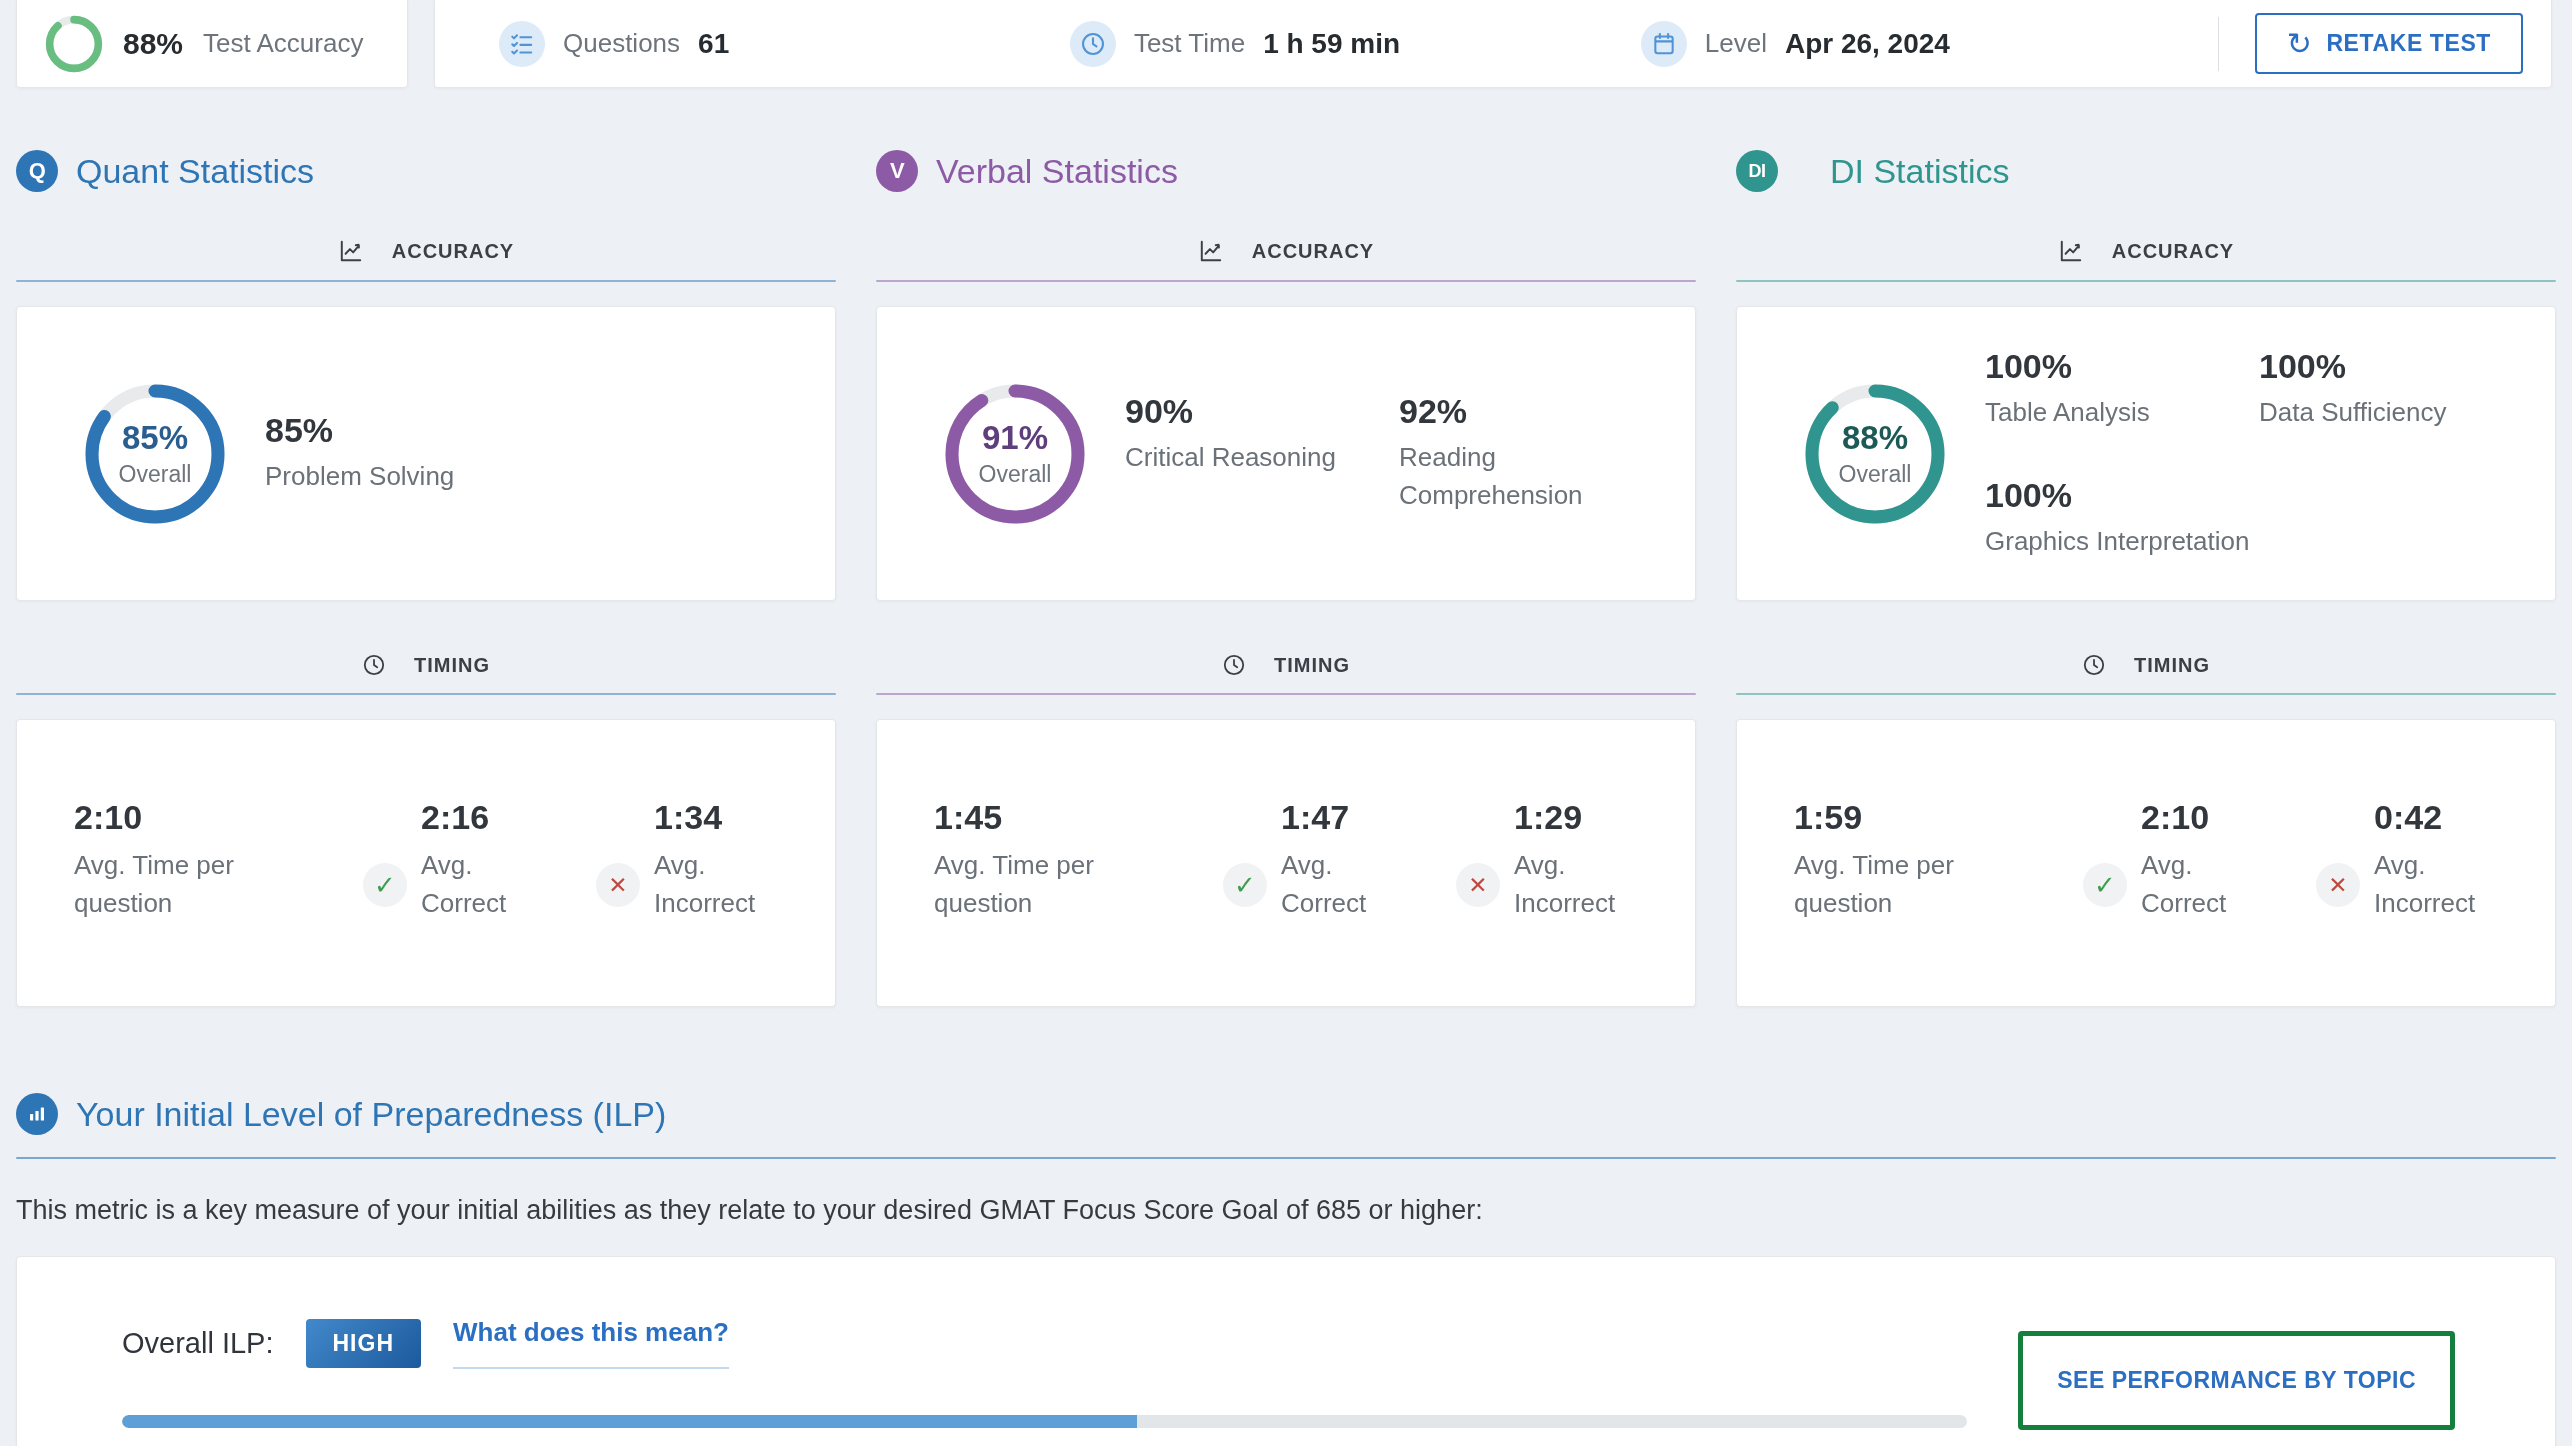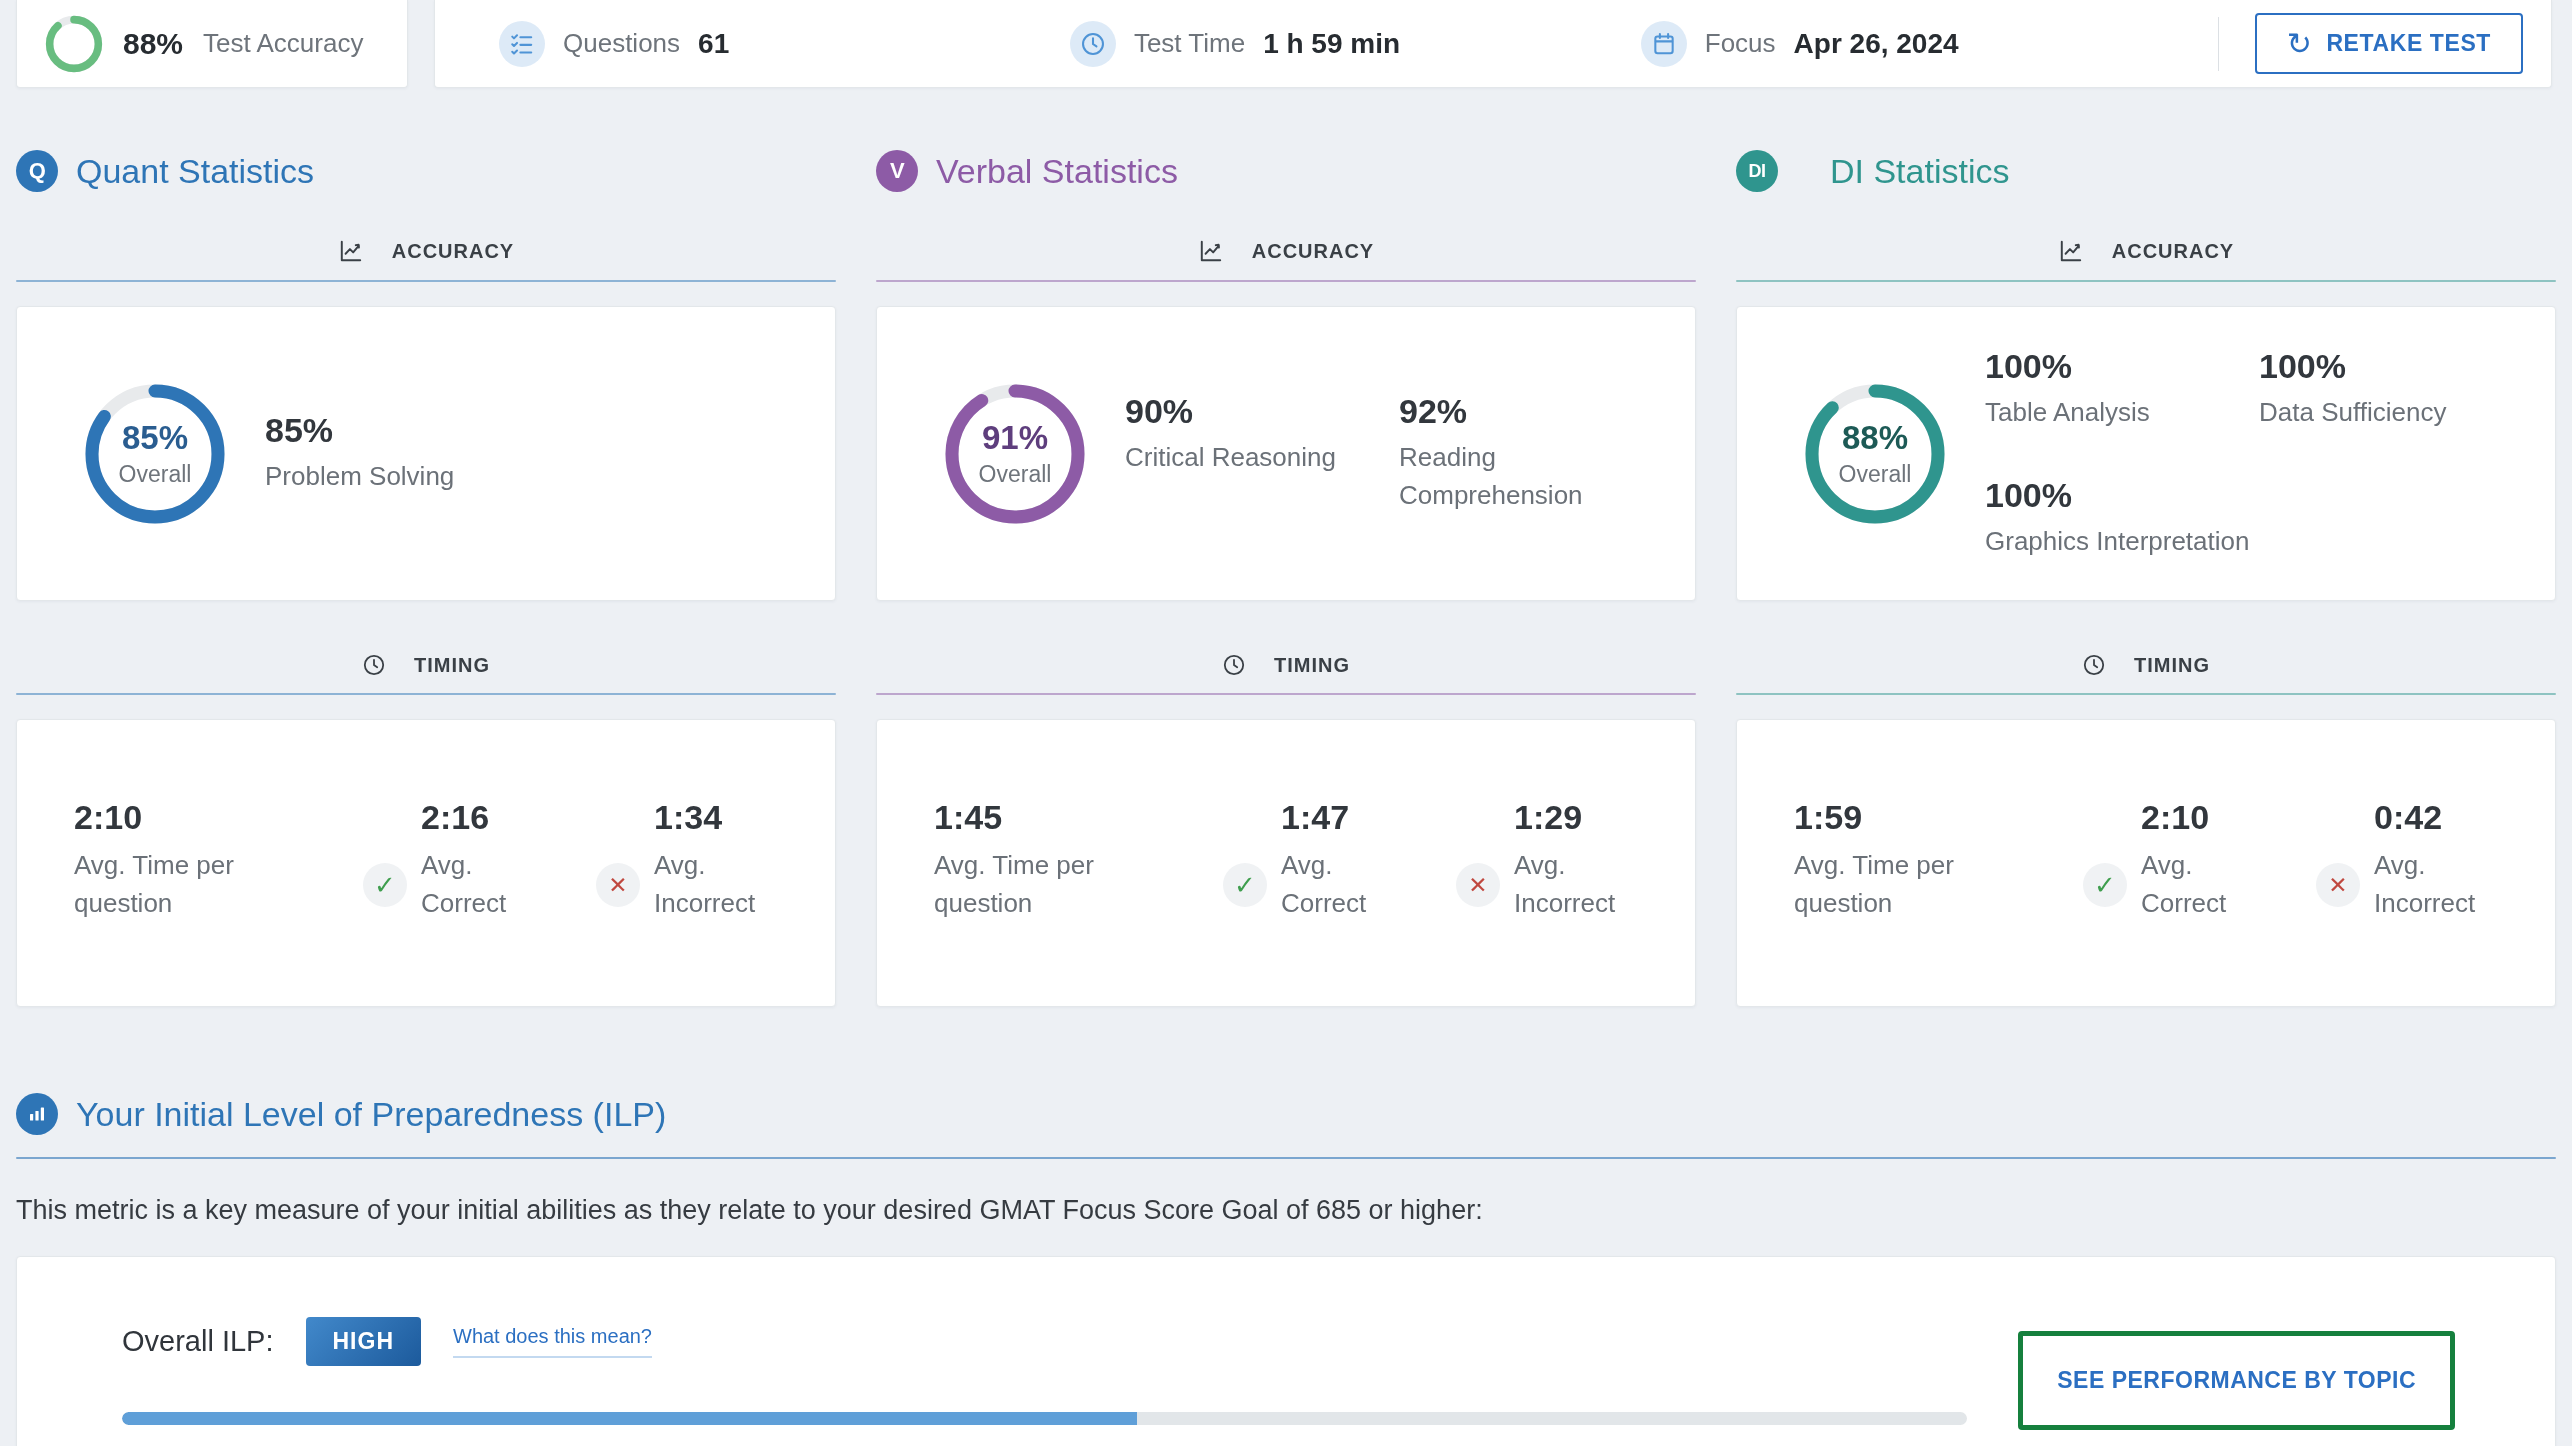--- a/index.html
+++ b/index.html
@@ -102,22 +102,22 @@
   .ilp-card { margin-top:30px; height:250px; display:flex; padding:32px 100px 0 105px; }
   .ilp-left { width:1845px; flex:0 0 auto; }
   .ilp-row { display:flex; align-items:center; gap:32px; margin-top:28px; }
   .ilp-overall-label { font-size:29px; color:#30353b; font-weight:500; }
   .ilp-badge {
     background:linear-gradient(135deg,#4289cb 0%,#1c5a9c 100%);
     color:#fff; font-size:23px; font-weight:700; letter-spacing:1px;
     padding:11px 27px; border-radius:4px;
   }
   .ilp-link {
-    color:#2b6fc2; font-size:20px; font-weight:400; text-decoration:none;
-    border-bottom:2px solid #c3d9f0; padding-bottom:8px; cursor:pointer;
+    color:#2b6fc2; font-size:26px; font-weight:700; text-decoration:none;
+    border-bottom:2px solid #c3d9f0; padding-bottom:19px; cursor:pointer;
   }
   .ilp-track { margin-top:46px; height:13px; border-radius:7px; background:#e2e6e9; overflow:hidden; }
   .ilp-fill { height:100%; background:#5f9fd8; border-radius:7px 0 0 7px; }
   .ilp-scale { position:relative; margin-top:16px; height:30px; }
   .scale-label { position:absolute; top:0; font-size:21px; font-weight:700; color:#3c4248; letter-spacing:.5px; }
   .scale-low { left:0; }
   .scale-medium { left:50%; transform:translateX(-50%); }
   .scale-high { right:0; color:#2b6fc2; }
   .see-perf-btn {
     margin-left:auto; align-self:flex-start; margin-top:42px;
@@ -171,21 +171,21 @@
 
     <div class="tb-group">
       <span class="tb-icon-circle">
         <svg class="glyph" width="26" height="26" viewBox="0 0 24 24" fill="none" stroke="#4f94d6" stroke-width="1.9" stroke-linecap="round">
           <rect x="4" y="5" width="16" height="15.5" rx="2"></rect>
           <line x1="8.2" y1="2.8" x2="8.2" y2="6.4"></line>
             <line x1="15.8" y1="2.8" x2="15.8" y2="6.4"></line>
           <line x1="4.5" y1="9.6" x2="19.5" y2="9.6"></line>
         </svg>
       </span>
-      <span class="tb-label">Focus</span>
+      <span class="tb-label">Level</span>
       <span class="tb-value">Apr 26, 2024</span>
     </div>
 
     <div class="tb-divider"></div>
 
     <button class="retake-btn">
       <span class="refresh-glyph">↻</span>
       <span>RETAKE TEST</span>
     </button>
   </div>

